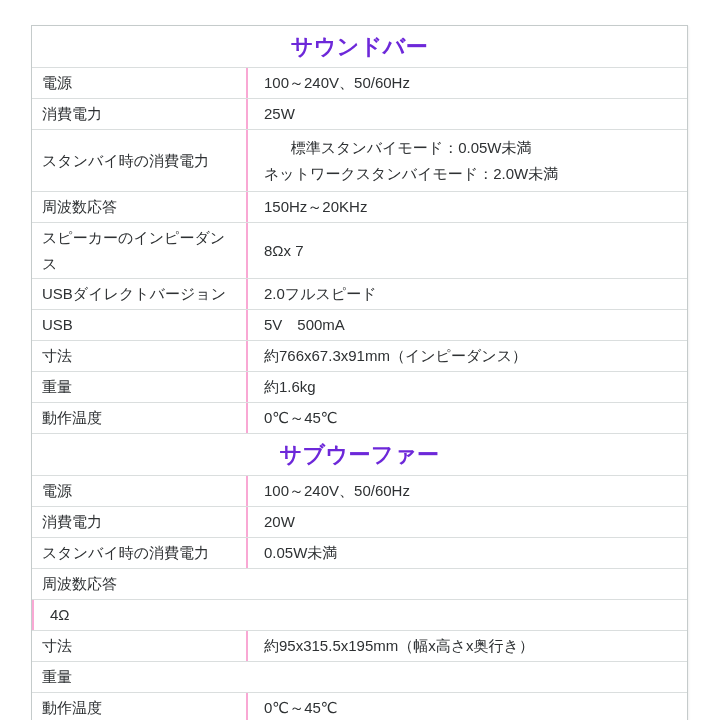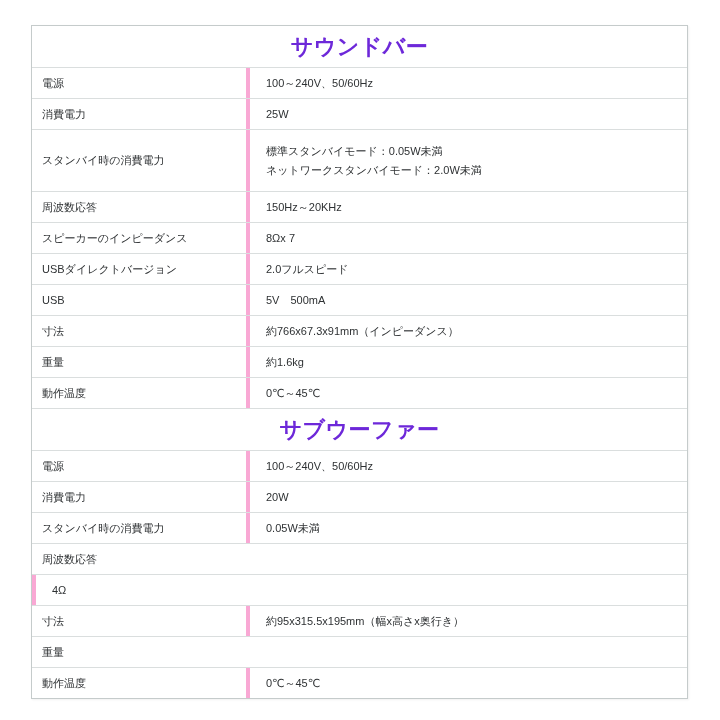--- a/index.html
+++ b/index.html
@@ -38,30 +38,31 @@
     display: grid;
     grid-template-columns: 214px 1fr;
     min-height: 30px;
   }
   .row-tall {
     min-height: 61px;
   }
   .cell {
     display: flex;
     align-items: center;
-    font-size: 11px;
+    font-size: 15px;
     line-height: 1.7;
   }
   .cell.label {
     padding: 2px 6px 2px 10px;
   }
   .cell.value {
     padding: 2px 10px 2px 16px;
-    border-left: 4px solid #f9a8d4;
+    border-left: 2px solid #f9a8d4;
     white-space: pre-line;
+    text-align: center;
   }
 </style>
 </head>
 <body>
 
 <div class="spec-table">
 
   <div class="title-row">
     <span>サウンドバー</span>
   </div>

